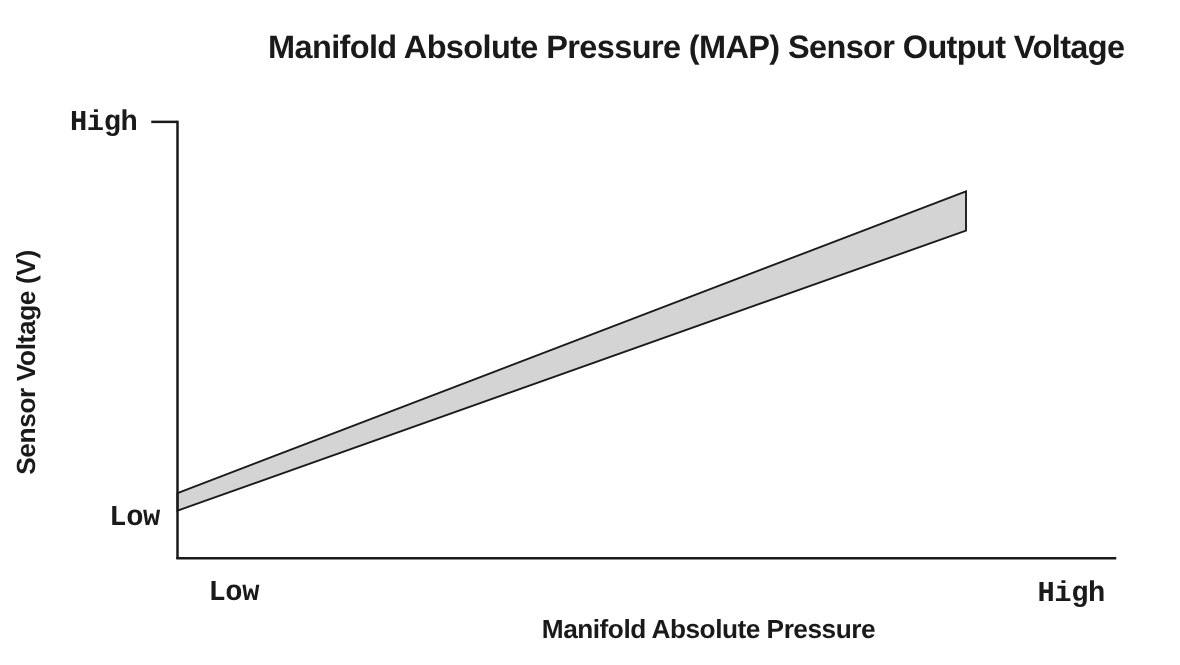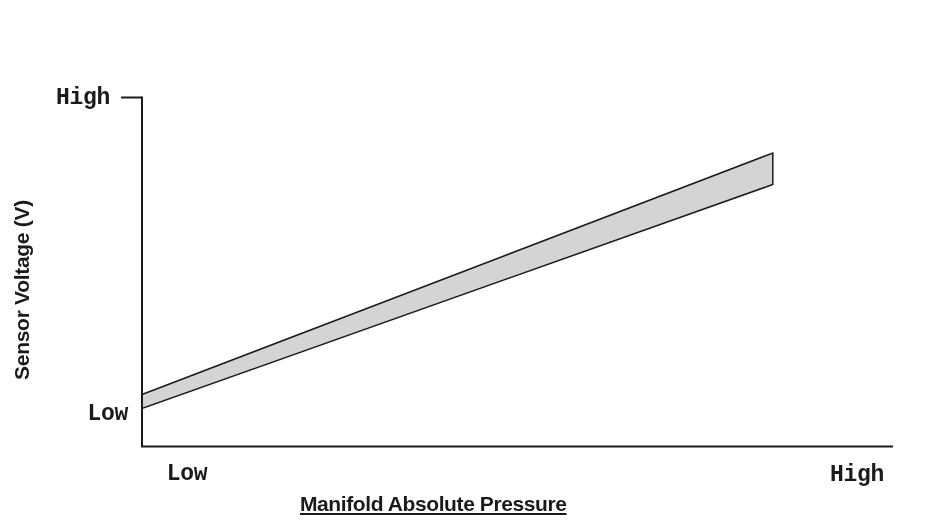--- a/index.html
+++ b/index.html
@@ -50,37 +50,37 @@
   }
   .tick-y-high { top: 84px;  left: 40px;  width: 70px; text-align: right; }
   .tick-y-low  { top: 400px; left: 58px;  width: 70px; text-align: right; }
   .tick-x-low  { top: 460px; left: 147px; width: 80px; text-align: center; }
   .tick-x-high { top: 461px; left: 817px; width: 80px; text-align: center; }
   .x-axis-title {
     position: absolute;
     top: 492px;
     left: 300px;
     width: 400px;
-    text-align: left;
+    text-align: right;
     font-size: 21px;
     letter-spacing: -0.4px;
     white-space: nowrap;
-    text-decoration: underline;
   }
   svg.chart-canvas {
     position: absolute;
     top: 0;
     left: 0;
   }
 </style>
 </head>
 <body>
 
 <div id="stage" style="color: rgb(26, 26, 26); background: rgb(255, 255, 255);">
 
+  <div class="chart-title">Manifold Absolute Pressure (MAP) Sensor Output Voltage</div>
 
   <div class="y-axis-title-wrap">
     <div class="y-axis-title">Sensor Voltage (V)</div>
   </div>
 
   <div class="tick-label tick-y-high">High</div>
 
   <div class="tick-label tick-y-low">Low</div>
 
   <svg class="chart-canvas" width="944" height="532">

